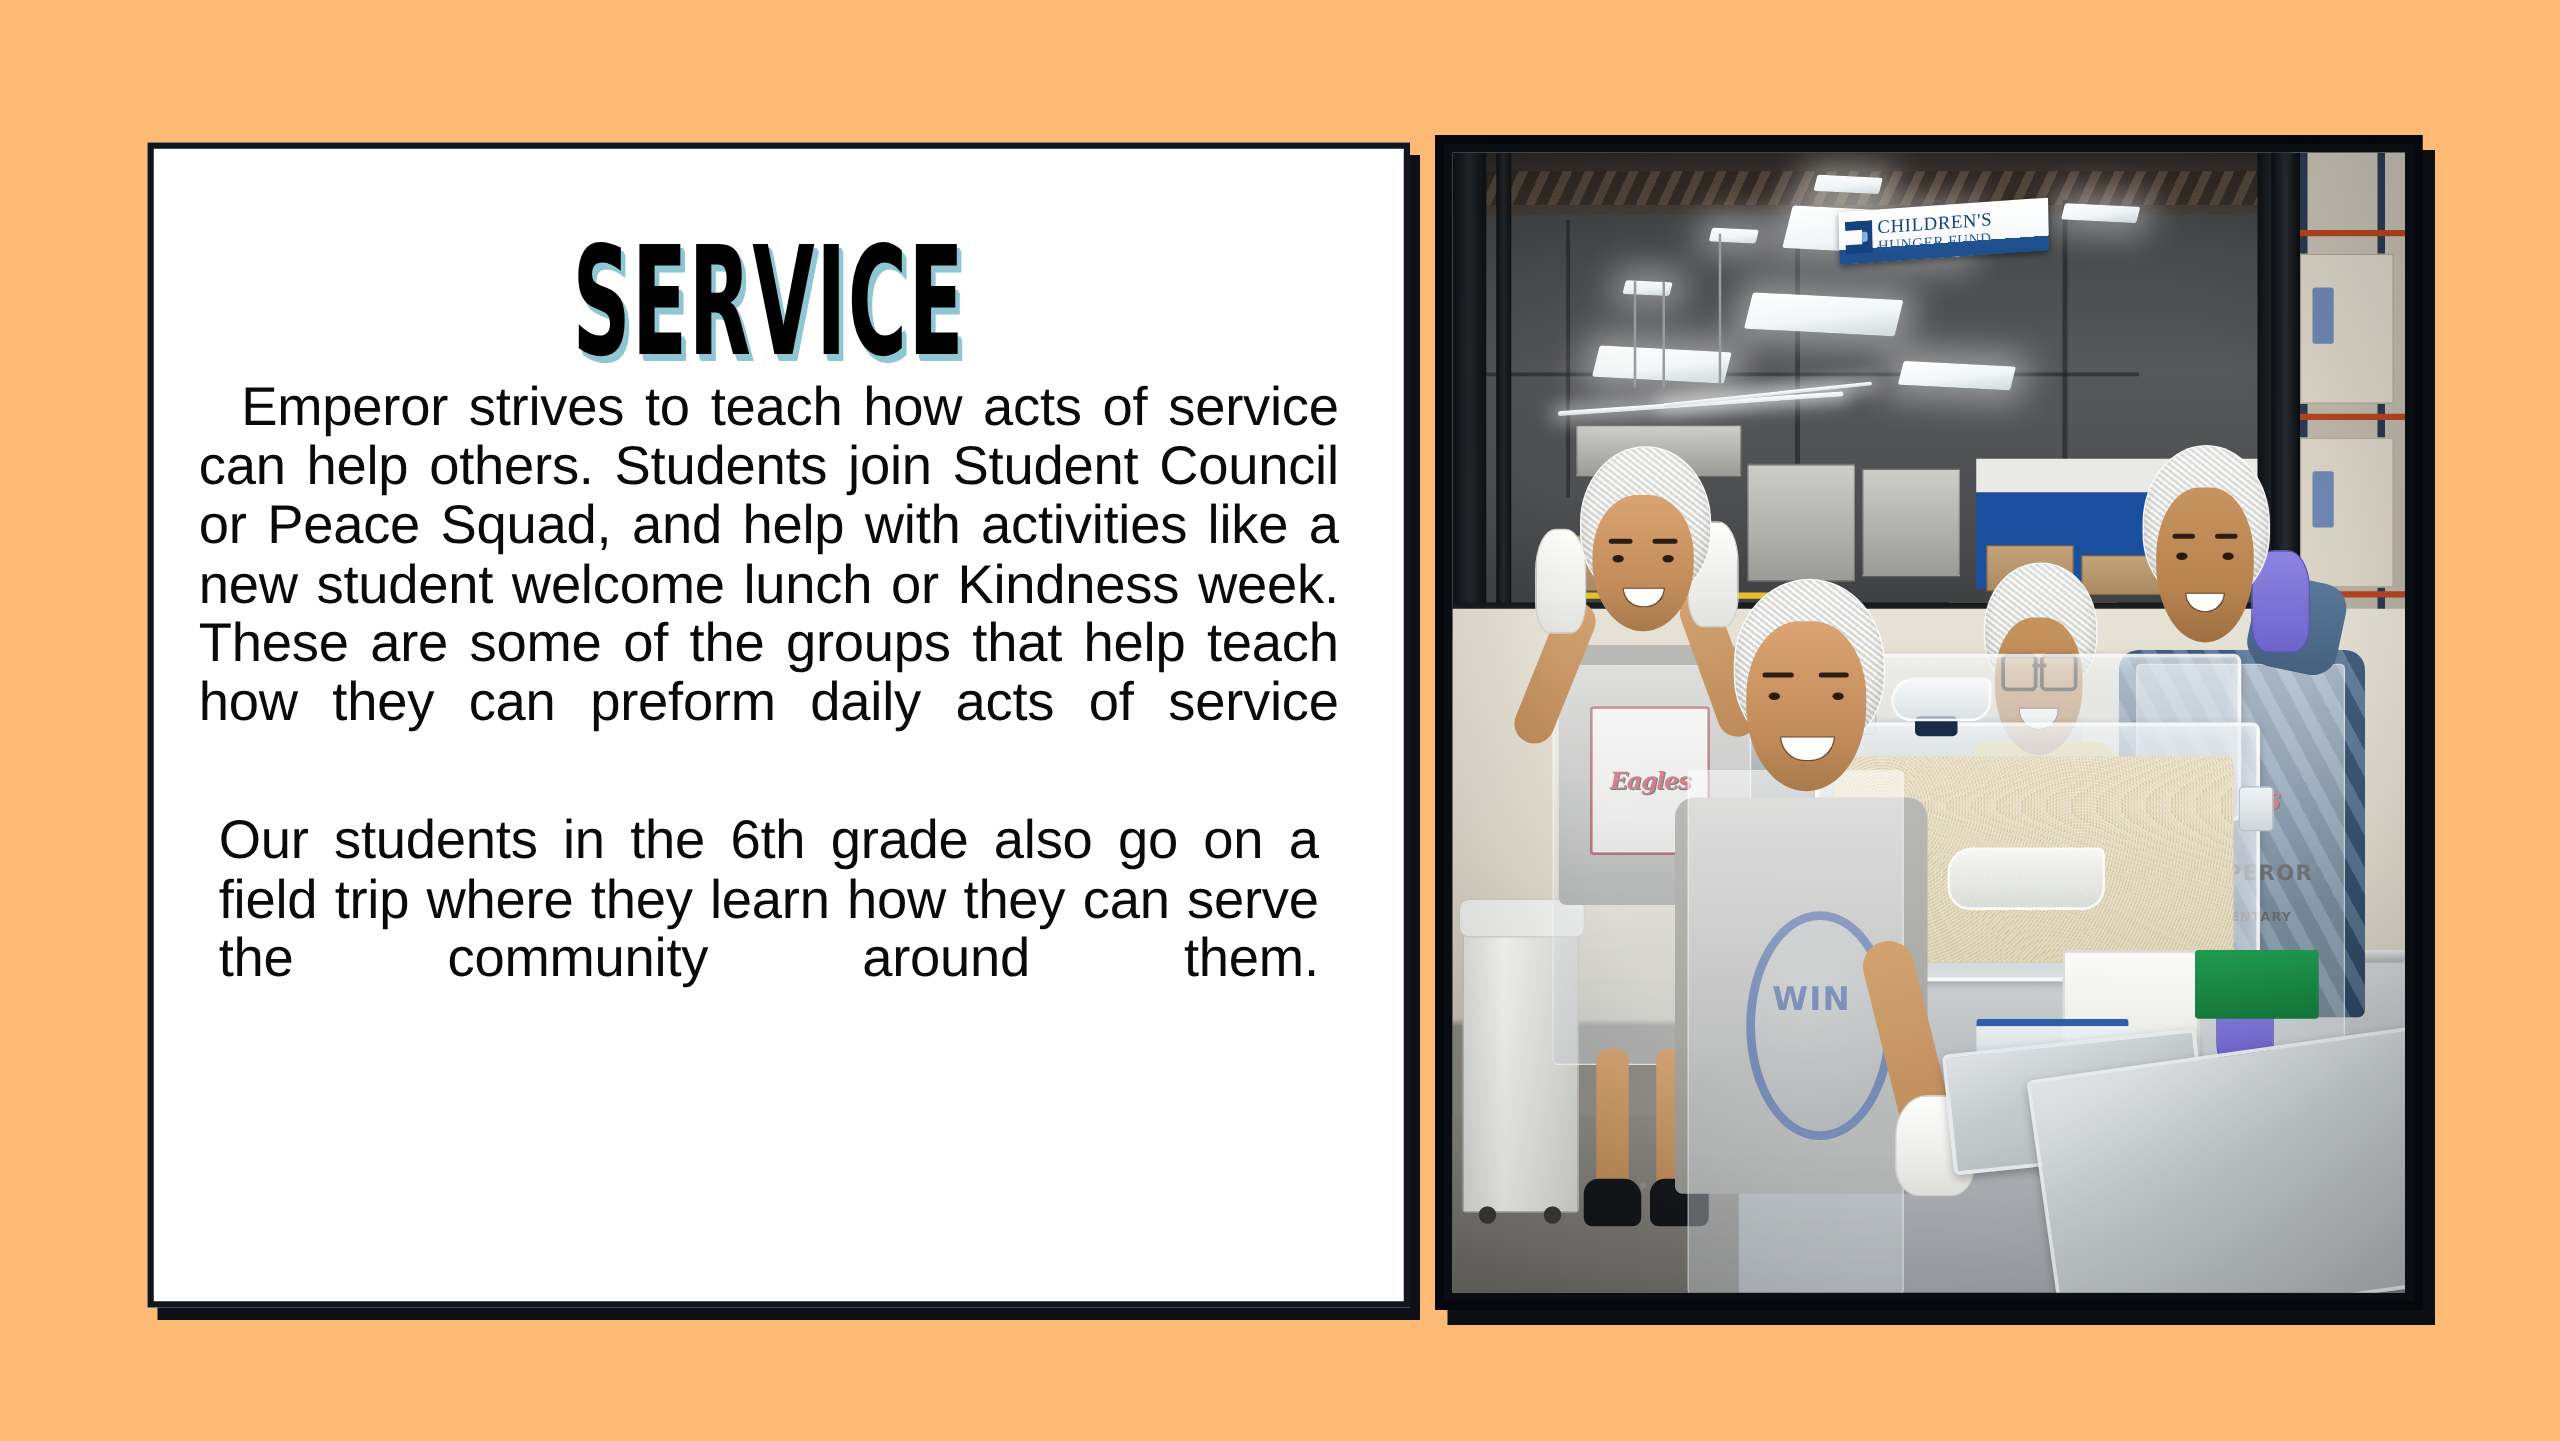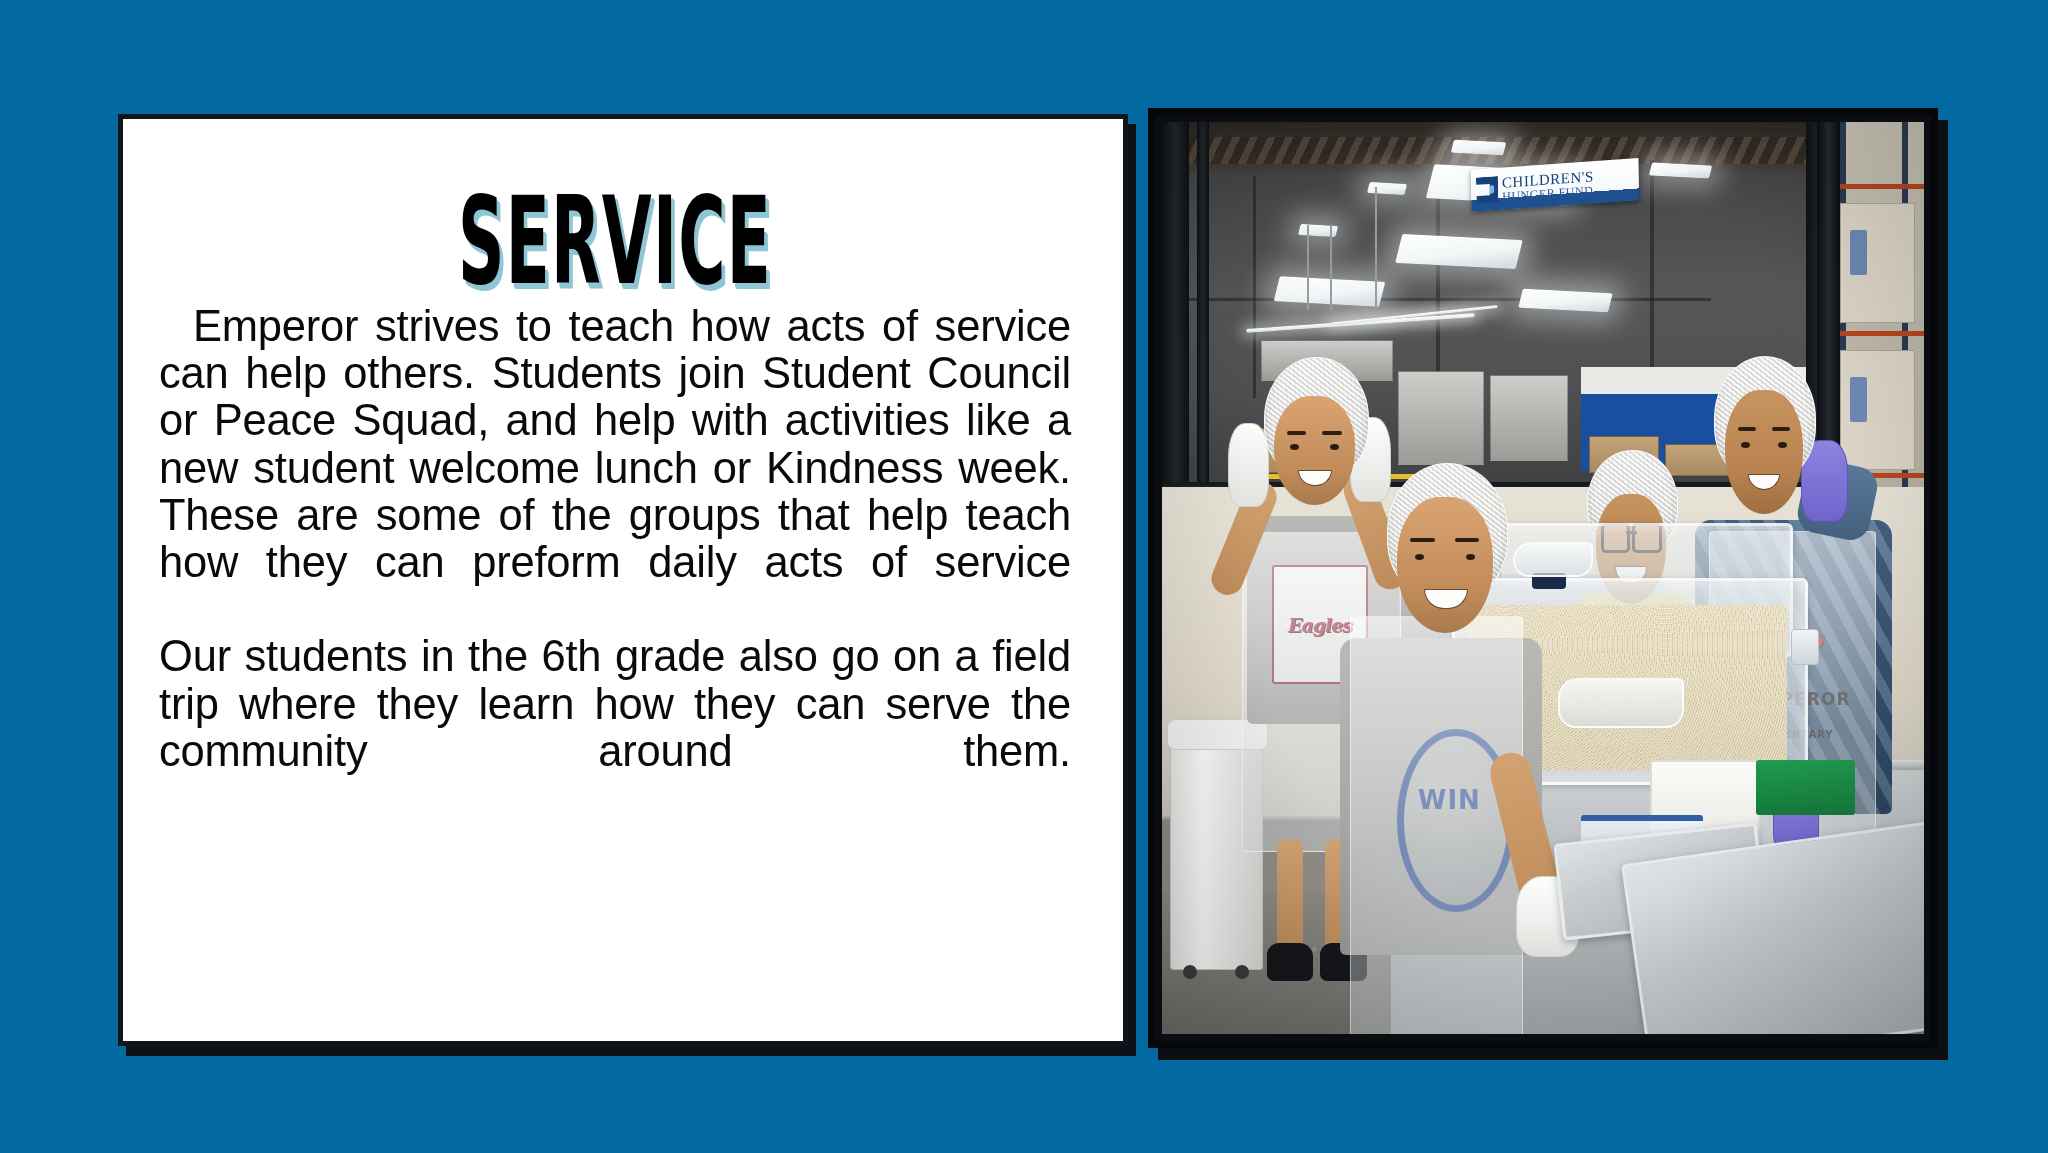--- a/index.html
+++ b/index.html
@@ -85,21 +85,21 @@
     text-indent: 34px;
     margin: 0 0 0 0;
   }
   .para-1::after {
     content: "";
     display: inline-block;
     width: 100%;
   }
   .para-2 {
     text-align: justify;
-    margin: 0;
+    margin: 16px;
   }
   .para-2::after {
     content: "";
     display: inline-block;
     width: 100%;
   }
 
   
   .photo-wrap {
     position: absolute;
@@ -395,21 +395,21 @@
   }
   .vignette{
     position:absolute;inset:0;
     background:radial-gradient(ellipse at 50% 45%, rgba(0,0,0,0) 55%, rgba(0,0,0,.18) 100%);
     pointer-events:none;
   }
 </style>
 </head>
 <body>
 
-<div class="slide" style="background: #0369a1;">
+<div class="slide" style="background: #fdba74;">
 
   <div class="text-card-wrap">
     <div class="text-card-shadow"></div>
     <div class="text-card">
       <div class="card-inner">
         <h1 class="title">SERVICE</h1>
         <p class="body-text para-1">Emperor strives to teach how acts of service can help others. Students join Student Council or Peace Squad, and help with activities like a  new student welcome lunch or Kindness week. These are some of the groups that help teach how they can preform daily acts of service</p>
         <p class="body-text para-2">Our students in the 6th grade also go on a field trip where they learn how they can serve the community around them.</p>
       </div>
     </div>

